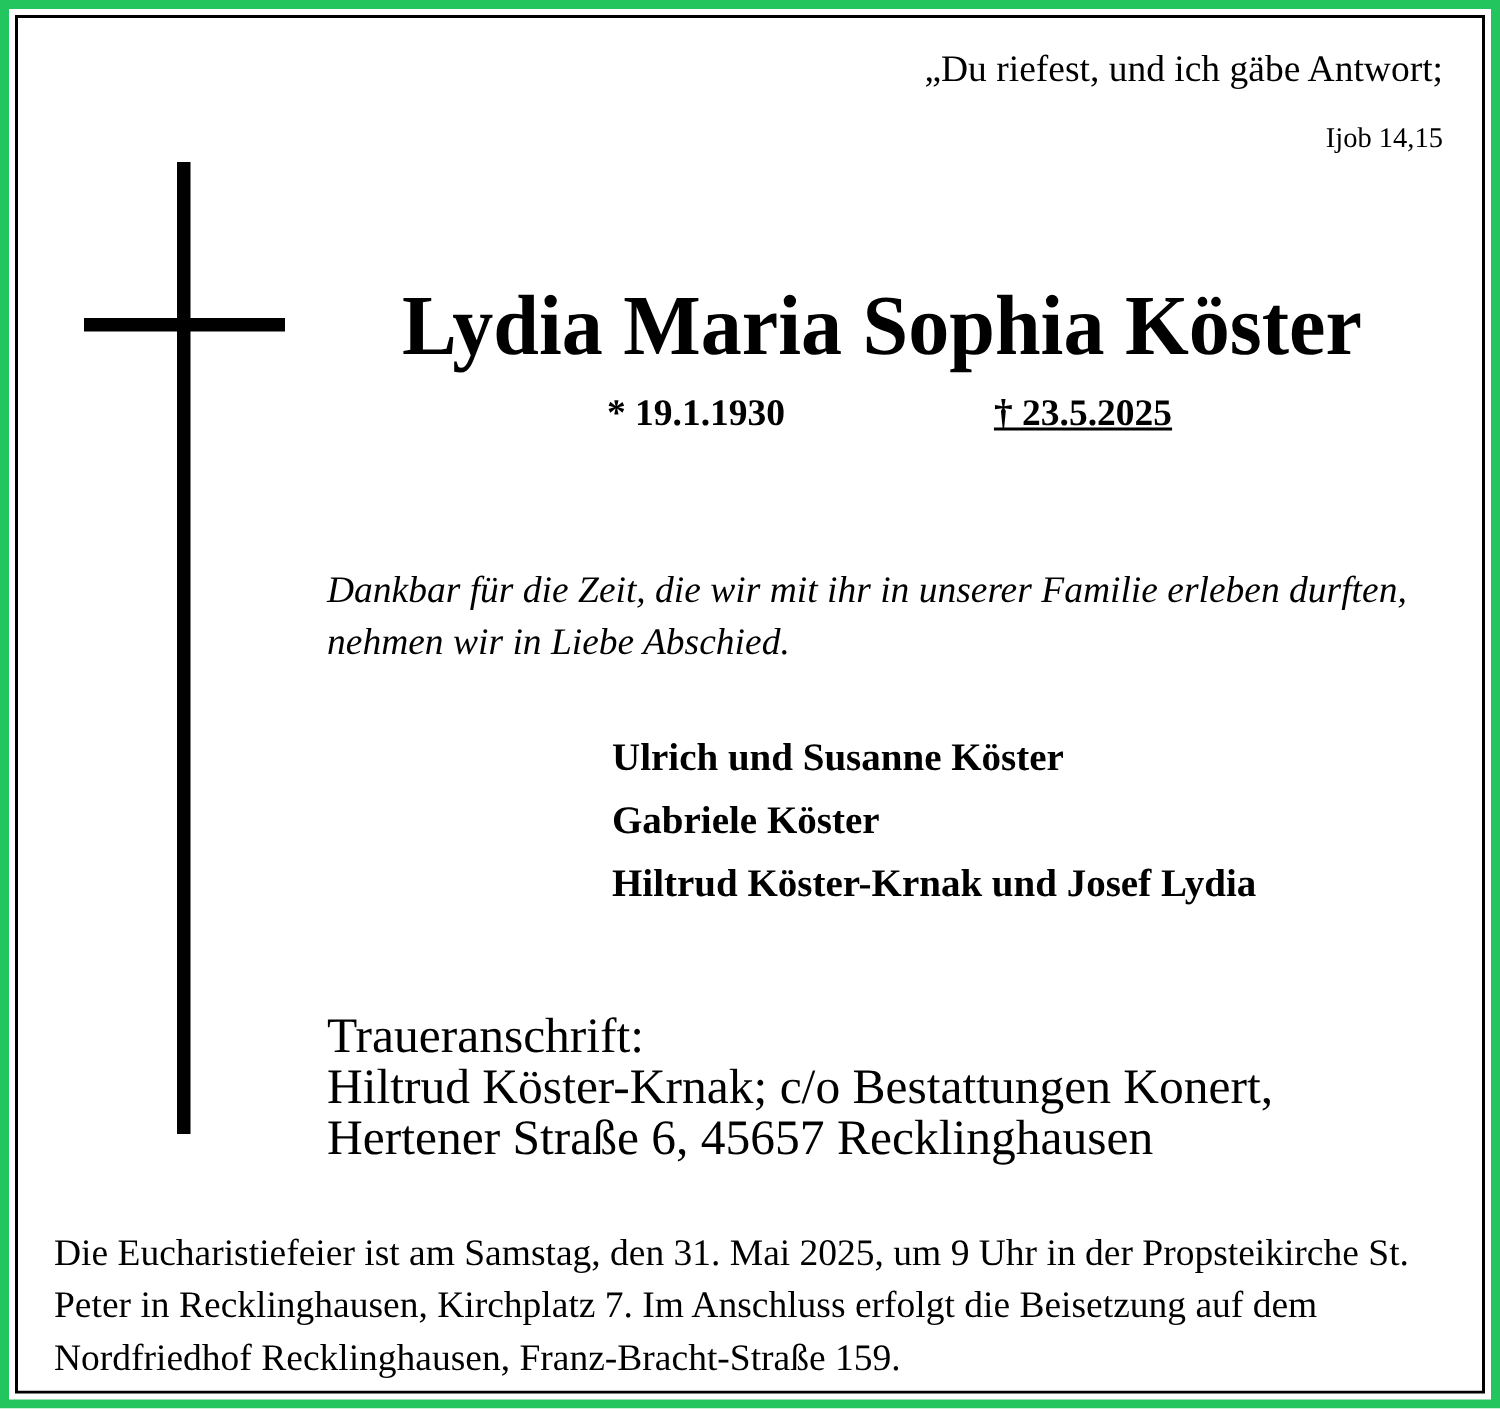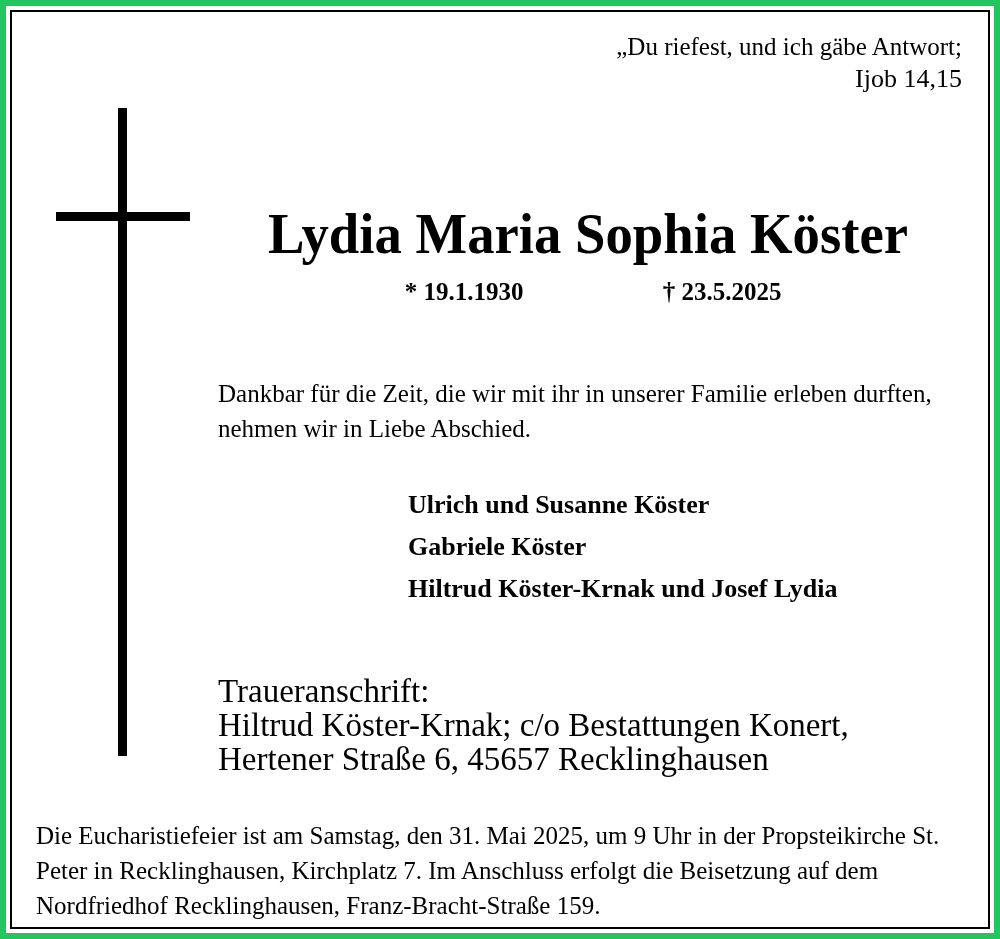--- a/index.html
+++ b/index.html
@@ -71,60 +71,61 @@
     top: 18px;
     width: 650px;
     text-align: right;
   }
   .quote-line {
     font-size: 25px;
     line-height: 33px;
     white-space: nowrap;
   }
   .quote-source {
-    font-size: 26px;
+    font-size: 19px;
     line-height: 30px;
-    margin-top: 1px;
+    margin-top: 15px;
   }
 
   
   .name-block {
     position: absolute;
     left: 190px;
-    top: 190px;
+    top: 174px;
     width: 772px;
     text-align: center;
   }
   .deceased-name {
     font-size: 57px;
     font-weight: bold;
     line-height: 64px;
     letter-spacing: 0px;
     transform: scaleX(0.96);
     transform-origin: center;
     white-space: nowrap;
   }
   .dates-row {
     margin-top: 12px;
     font-size: 25px;
     font-weight: bold;
     display: flex;
     justify-content: center;
   }
   .date-birth { width: 268px; text-align: left; padding-left: 10px; box-sizing: border-box; }
-  .date-death { text-align: center; }
+  .date-death { text-align: center; text-decoration: underline; }
 
   
   .tribute {
     position: absolute;
     left: 206px;
     top: 364px;
     width: 756px;
     font-size: 25px;
     line-height: 35px;
+    font-style: italic;
   }
 
   
   .survivors {
     position: absolute;
     left: 396px;
     top: 472px;
     width: 566px;
     font-size: 26px;
     font-weight: bold;

